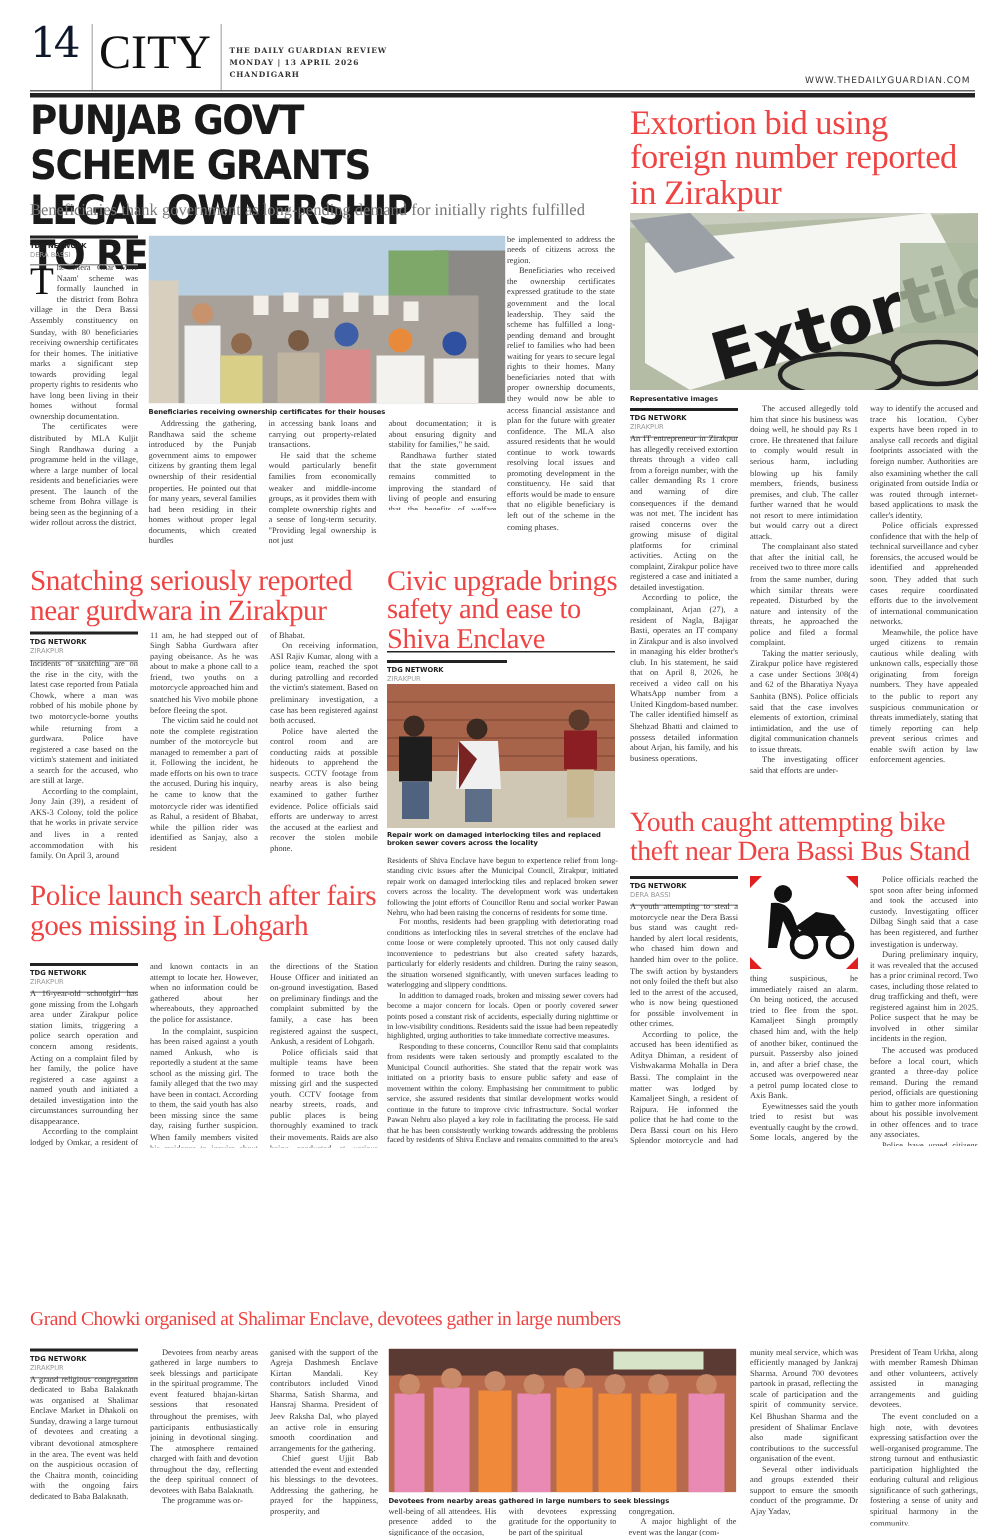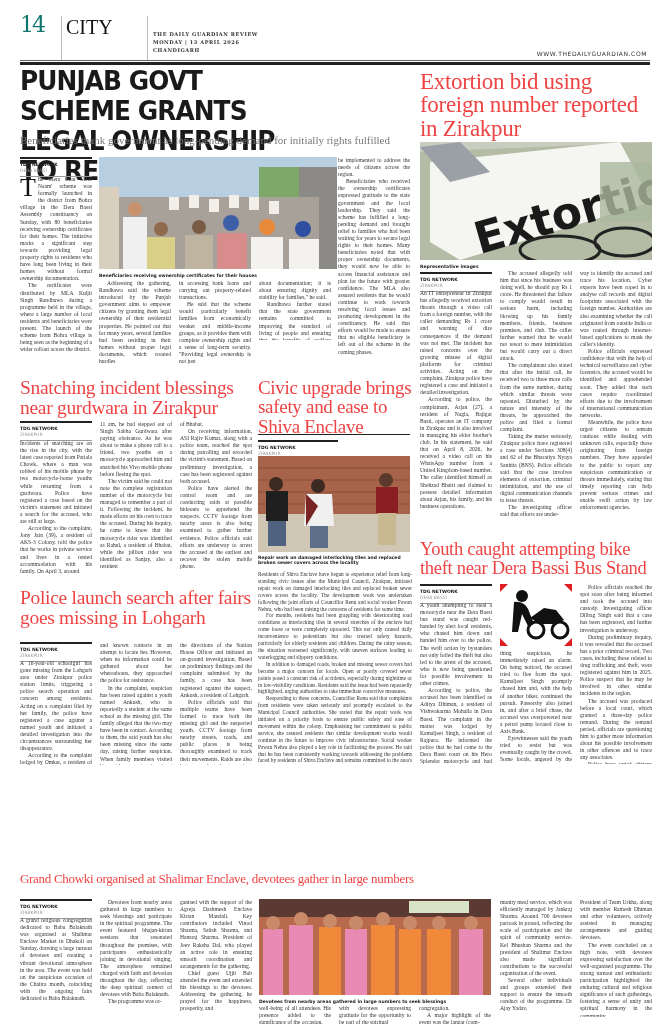--- a/index.html
+++ b/index.html
@@ -1,20 +1,20 @@
 <!DOCTYPE html>
 <html><head>
 <meta charset="utf-8">
 <style>
   * { box-sizing: border-box; margin: 0; padding: 0; }
   body { width: 672px; height: 1024px; background: #fff; font-family: "Liberation Serif", serif; color: #222; overflow: hidden; position: relative; }
   .abs { position: absolute; }
-  .masthead-num { left: 20px; top: 12px; font-size: 22px; color: #0f766e; font-family: "DejaVu Serif", serif; letter-spacing: -2px; }
+  .masthead-num { left: 20px; top: 12px; font-size: 28px; color: #0f172a; font-family: "DejaVu Serif", serif; letter-spacing: -2px; }
   .mast-sep1 { left: 61px; top: 16px; width: 1px; height: 44px; background: #bbb; }
-  .masthead-sec { left: 66px; top: 16px; font-size: 20px; color: #111; font-family: "Liberation Serif", serif; }
+  .masthead-sec { left: 66px; top: 16px; font-size: 32px; color: #111; font-family: "Liberation Serif", serif; }
   .mast-sep2 { left: 147px; top: 16px; width: 1px; height: 44px; background: #bbb; }
   .mast-meta { left: 153px; top: 30px; font-size: 5px; font-weight: bold; letter-spacing: .6px; line-height: 8px; color: #333; font-family: "DejaVu Serif", serif; }
   .site-url { right: 25px; top: 50px; font-size: 6px; letter-spacing: .6px; color: #333; font-family: "DejaVu Sans", sans-serif; }
   .rule-top { left: 20px; top: 60px; width: 630px; height: 1px; background: #666; }
   .rule-thick { left: 20px; top: 62px; width: 630px; height: 3px; background: #222; }
   .lead-head { left: 20px; top: 66px; width: 320px; font-family: "DejaVu Sans", sans-serif; font-weight: bold; font-size: 27px; line-height: 30px; letter-spacing: -1px; color: #1a1a1a; transform: scaleX(.92); transform-origin: left; }
   .lead-sub { left: 20px; top: 134px; font-size: 11px; color: #777; white-space: nowrap; }
   .byline { font-family: "DejaVu Sans", sans-serif; font-size: 4.5px; font-weight: bold; border-top: 2px solid #222; padding-top: 3px; }
   .byline .loc { font-weight: normal; color: #999; display: block; margin-top: 1px; border-bottom: 1px solid #999; padding-bottom: 3px; }
   .col { font-size: 5.6px; line-height: 7.1px; text-align: justify; color: #333; overflow: hidden; }
@@ -132,21 +132,21 @@
   <p>The complainant also stated that after the initial call, he received two to three more calls from the same number, during which similar threats were repeated. Disturbed by the nature and intensity of the threats, he approached the police and filed a formal complaint.</p>
   <p>Taking the matter seriously, Zirakpur police have registered a case under Sections 308(4) and 62 of the Bharatiya Nyaya Sanhita (BNS). Police officials said that the case involves elements of extortion, criminal intimidation, and the use of digital communication channels to issue threats.</p>
   <p>The investigating officer said that efforts are under-</p>
 </div>
 <div class="abs col" style="left:580px;top:270px;width:72px;height:262px;">
   <span>way to identify the accused and trace his location. Cyber experts have been roped in to analyse call records and digital footprints associated with the foreign number. Authorities are also examining whether the call originated from outside India or was routed through internet-based applications to mask the caller's identity.</span>
   <p>Police officials expressed confidence that with the help of technical surveillance and cyber forensics, the accused would be identified and apprehended soon. They added that such cases require coordinated efforts due to the involvement of international communication networks.</p>
   <p>Meanwhile, the police have urged citizens to remain cautious while dealing with unknown calls, especially those originating from foreign numbers. They have appealed to the public to report any suspicious communication or threats immediately, stating that timely reporting can help prevent serious crimes and enable swift action by law enforcement agencies.</p>
 </div>
 
-<div class="abs h2" style="left:20px;top:378px;width:240px;font-size:19.5px;">Snatching incident blessings near gurdwara in Zirakpur</div>
+<div class="abs h2" style="left:20px;top:378px;width:240px;font-size:19.5px;">Snatching seriously reported near gurdwara in Zirakpur</div>
 <div class="abs byline" style="left:20px;top:421px;width:72px;">
   <span>TDG NETWORK</span>
   <span class="loc">ZIRAKPUR</span>
 </div>
 <div class="abs col" style="left:20px;top:440px;width:72px;height:142px;">
   <p style="text-indent:0">Incidents of snatching are on the rise in the city, with the latest case reported from Patiala Chowk, where a man was robbed of his mobile phone by two motorcycle-borne youths while returning from a gurdwara. Police have registered a case based on the victim's statement and initiated a search for the accused, who are still at large.</p>
   <p>According to the complaint, Jony Jain (39), a resident of AKS-3 Colony, told the police that he works in private service and lives in a rented accommodation with his family. On April 3, around</p>
 </div>
 <div class="abs col" style="left:100px;top:421px;width:72px;height:161px;">
   <span>11 am, he had stepped out of Singh Sabha Gurdwara after paying obeisance. As he was about to make a phone call to a friend, two youths on a motorcycle approached him and snatched his Vivo mobile phone before fleeing the spot.</span>

